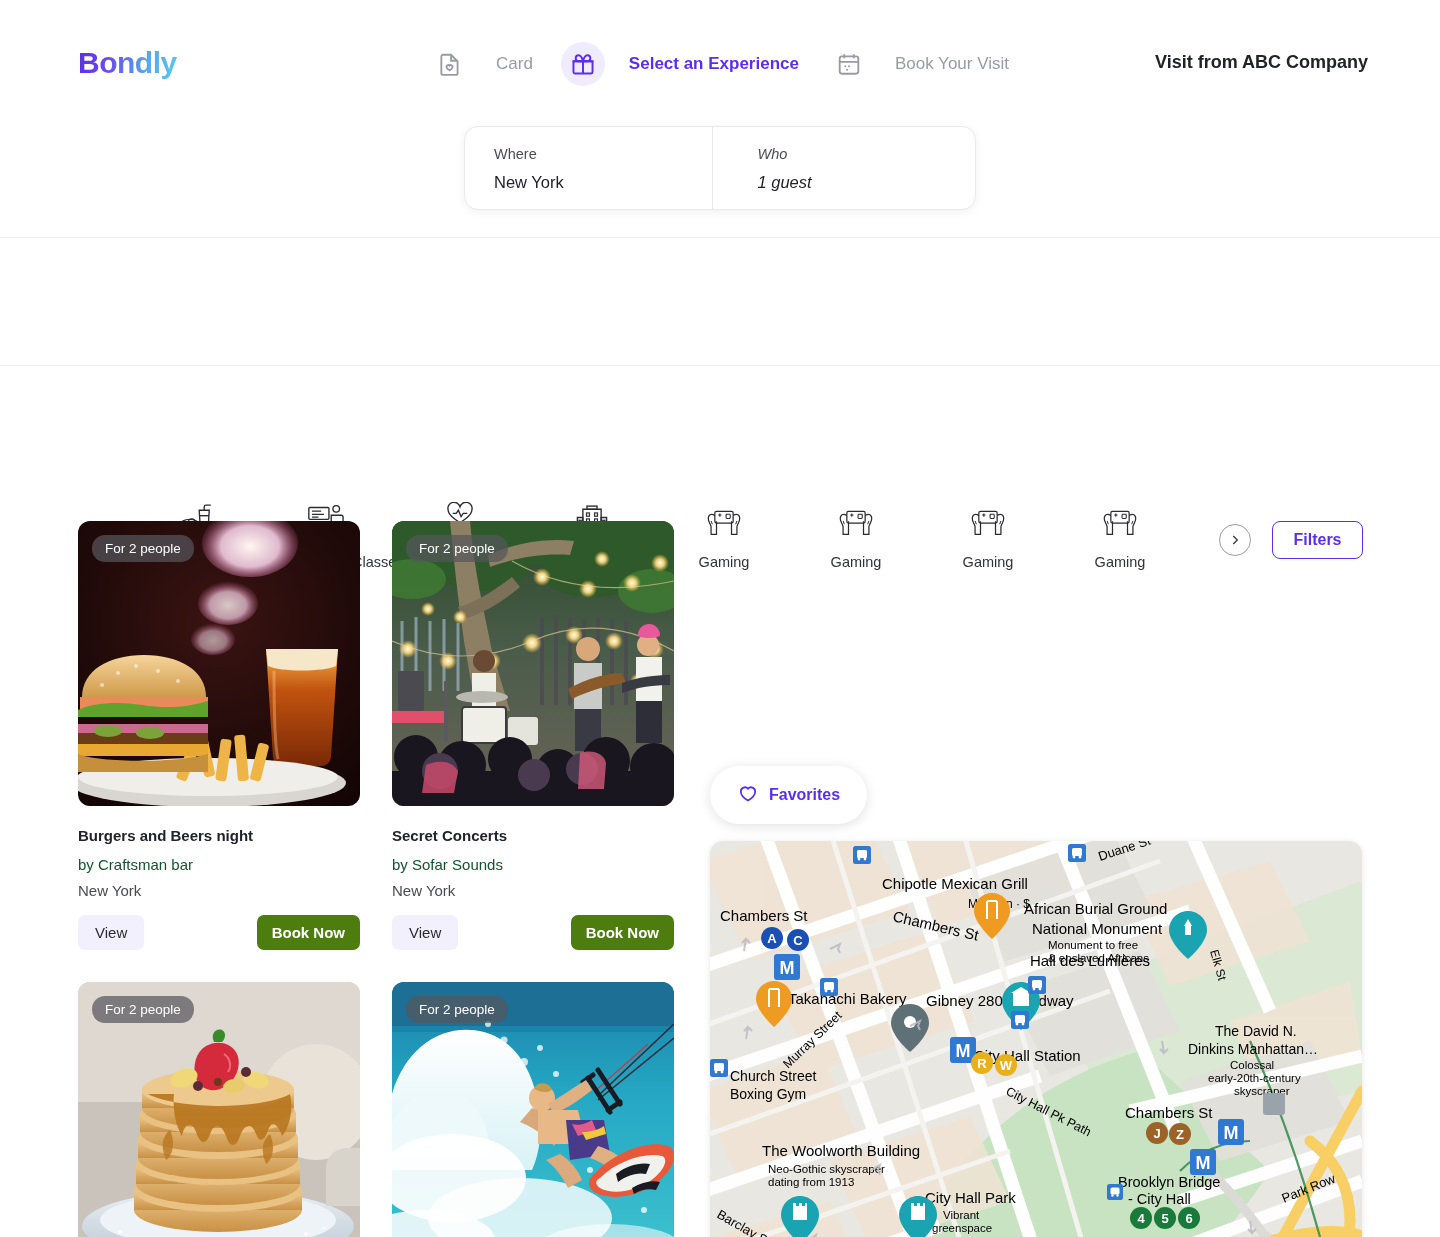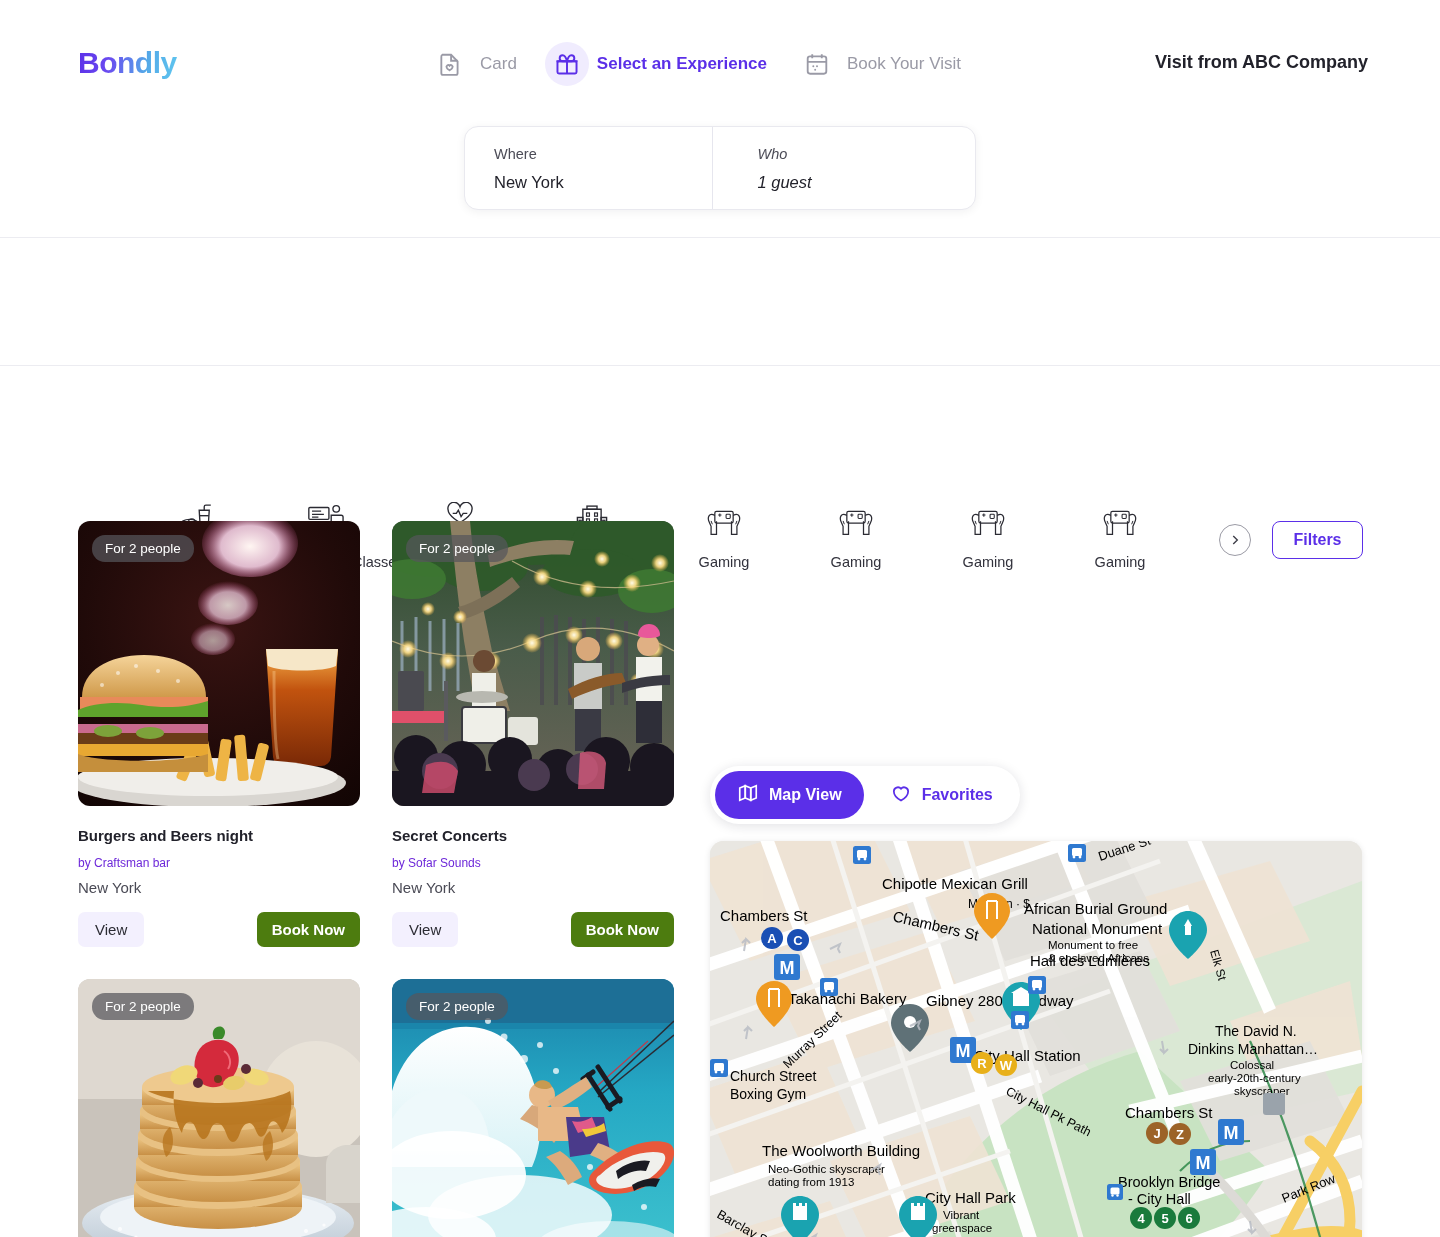--- a/index.html
+++ b/index.html
@@ -21,21 +21,21 @@
     position: absolute; left: 78px; top: 46px;
     font-size: 30px; font-weight: bold; letter-spacing: -0.5px;
     background: linear-gradient(100deg, #5b2fe8 0%, #6a4bf0 32%, #54a8e8 68%, #5ec6ef 100%);
     -webkit-background-clip: text; background-clip: text;
     -webkit-text-fill-color: transparent; color: transparent;
   }
   .steps {
     position: absolute; left: 428px; top: 42px;
     display: flex; align-items: center; gap: 0px;
   }
-  .step { display: flex; align-items: center; gap: 8px; padding-right: 28px; }
+  .step { display: flex; align-items: center; gap: 24px; padding-right: 28px; }
   .step-ico {
     width: 44px; height: 44px; border-radius: 50%;
     display: flex; align-items: center; justify-content: center;
     flex: none;
   }
   .step.active .step-ico { background: #f0ecfe; }
   .step-label { font-size: 17px; color: #9a9aa6; white-space: nowrap; }
   .step.active .step-label { color: #5b2fe8; font-weight: bold; }
   .gift-from {
     position: absolute; right: 72px; top: 52px;
@@ -97,21 +97,21 @@
   .card-img {
     position: relative; width: 282px; height: 285px;
     border-radius: 12px; overflow: hidden;
   }
   .badge {
     position: absolute; left: 14px; top: 14px; z-index: 4;
     background: rgba(86,86,92,.72); color: #fff;
     font-size: 13.5px; padding: 6px 13px; border-radius: 13px;
   }
   .card-title { margin-top: 21px; font-size: 15px; font-weight: bold; color: #22222b; }
-  .card-by { margin-top: 12px; font-size: 12px; color: #6d28d9; }
+  .card-by { margin-top: 12px; font-size: 15px; color: #14532d; }
   .card-city { margin-top: 9px; font-size: 15px; color: #4a4a55; }
   .card-actions { margin-top: 16px; display: flex; justify-content: space-between; align-items: center; }
   .btn-view {
     background: #f3f0fe; color: #2b2b33; border: none;
     font-size: 15px; padding: 9px 17px; border-radius: 7px; cursor: pointer;
     font-family: "Liberation Sans", sans-serif;
   }
   .btn-book {
     background: #4d7c0f; color: #fff; border: none;
     font-size: 15px; font-weight: bold; padding: 9px 15px; border-radius: 7px; cursor: pointer;
@@ -357,30 +357,20 @@
       <div class="cat-label">Gaming</div>
     </div>
   </div>
 
   <button class="filters-btn">Filters</button>
 </div>
 
 <div class="main">
 
   <div class="viewtoggle">
-    <button class="vt-btn active">
-      <span>
-        <svg width="22" height="22" viewBox="0 0 24 24" fill="none" stroke="#fff" stroke-width="1.8">
-          <path d="M3 6.5l6-2.5v13.5l-6 2.5z"></path>
-            <path d="M9 4l6 2.5V20L9 17.5z"></path>
-            <path d="M15 6.5l6-2.5v13.5l-6 2.5z"></path>
-        </svg>
-      </span>
-      <span>Map View</span>
-    </button>
     <button class="vt-btn">
       <span>
         <svg width="22" height="22" viewBox="0 0 24 24" fill="none" stroke="#5b2fe8" stroke-width="1.9">
           <path d="M12 20.3s-7.8-4.6-7.8-10A4.4 4.4 0 0 1 12 7.4a4.4 4.4 0 0 1 7.8 2.9c0 5.4-7.8 10-7.8 10z"></path>
         </svg>
       </span>
       <span>Favorites</span>
     </button>
   </div>
 

